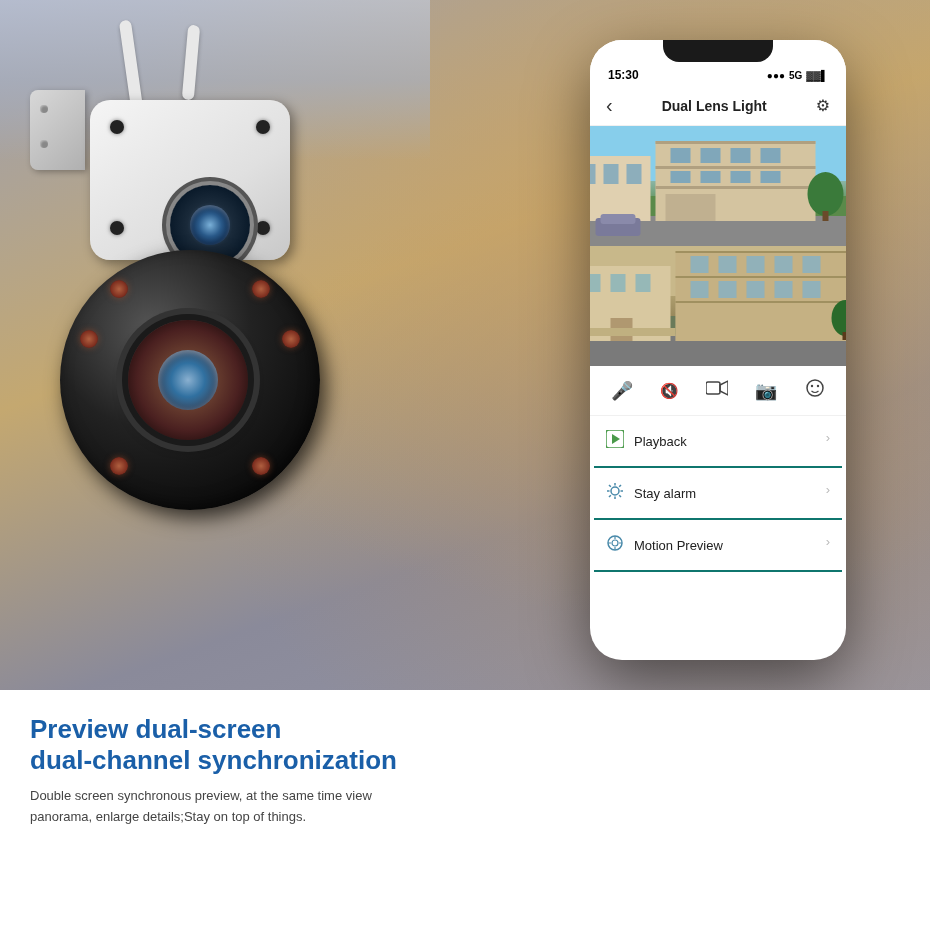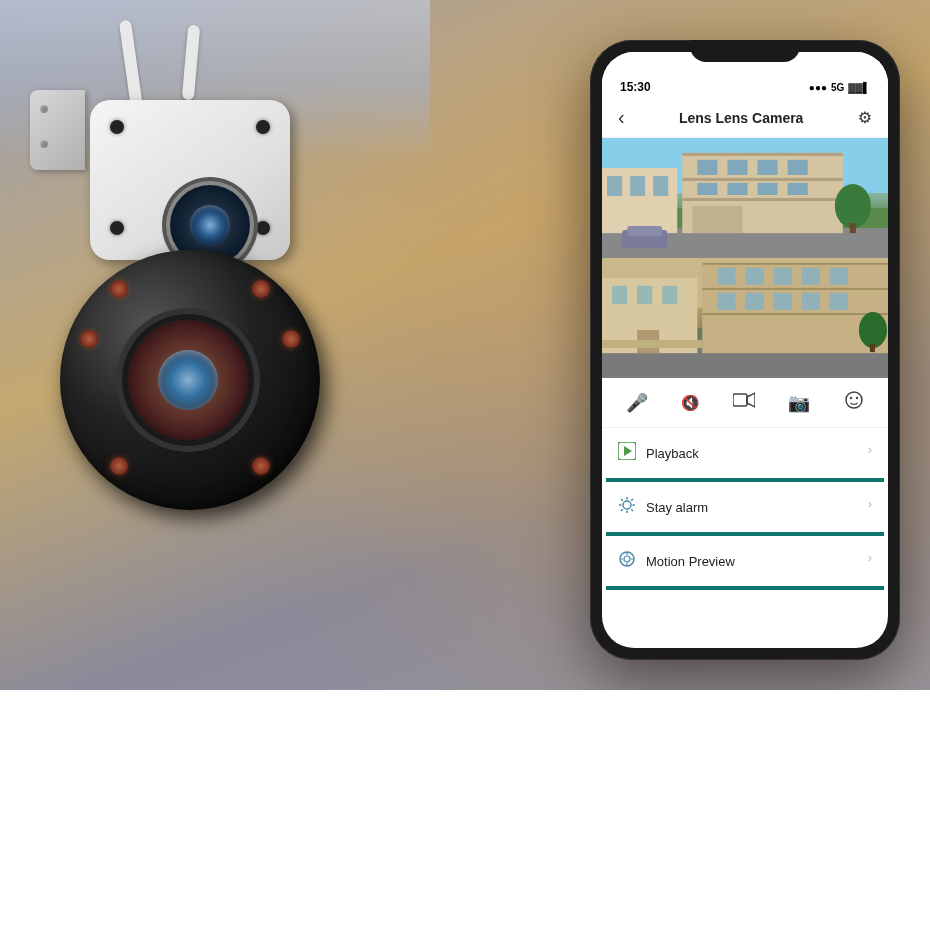--- a/index.html
+++ b/index.html
@@ -41,25 +41,24 @@
     
     .phone-area {
       position: absolute;
       right: 30px;
       top: 40px;
       width: 310px;
       height: 620px;
     }
 
     .phone-outer {
-      width: 310px;
+      width: 256px;
       height: 620px;
       background: #1a1a1a;
       border-radius: 42px;
-      padding: 12px;
       box-shadow: 0 20px 60px rgba(0,0,0,0.5), inset 0 0 0 1px #333;
       position: relative;
     }
 
     .phone-inner {
       width: 100%;
       height: 100%;
       background: #fff;
       border-radius: 32px;
       overflow: hidden;
@@ -157,21 +156,21 @@
     .menu-list {
       background: #fff;
       padding: 0 4px;
     }
 
     .menu-item {
       display: flex;
       align-items: flex-start;
       justify-content: space-between;
       padding: 14px 12px;
-      border-bottom: 4px solid #0f766e;
+      border-bottom: 2px solid #0f766e;
       cursor: pointer;
     }
 
     .menu-item-left {
       display: flex;
       align-items: center;
       gap: 10px;
     }
 
     .menu-icon {
@@ -442,21 +441,21 @@
             <span class="status-time">15:30</span>
             <div class="status-right">
               <span>●●●</span>
               <span>5G</span>
               <span>▓▓▌</span>
             </div>
           </div>
 
           <div class="app-header">
             <span class="header-icon" style="font-size:20px;font-weight:300;">‹</span>
-            <span class="app-header-title">Lens Lens Camera</span>
+            <span class="app-header-title">Dual Lens Light</span>
             <span class="header-icon">⚙</span>
           </div>
 
           <div class="feed-top">
             <div class="feed-building-top">
               
               <svg width="100%" height="100%" viewBox="0 0 285 120" preserveAspectRatio="xMidYMid slice">
 
                 <rect width="285" height="55" fill="#87ceeb"></rect>
 
@@ -612,15 +611,20 @@
 
           </div>
 
         </div>
       </div>
     </div>
 
   </div>
 
   <div class="bottom-section">
+    <div class="headline">
+      <div>Preview dual-screen</div>
+      <div>dual-channel synchronization</div>
+    </div>
+    <p class="subtext">Double screen synchronous preview, at the same time view panorama, enlarge details;Stay on top of things.</p>
   </div>
 
 </div>
 
 </body></html>

